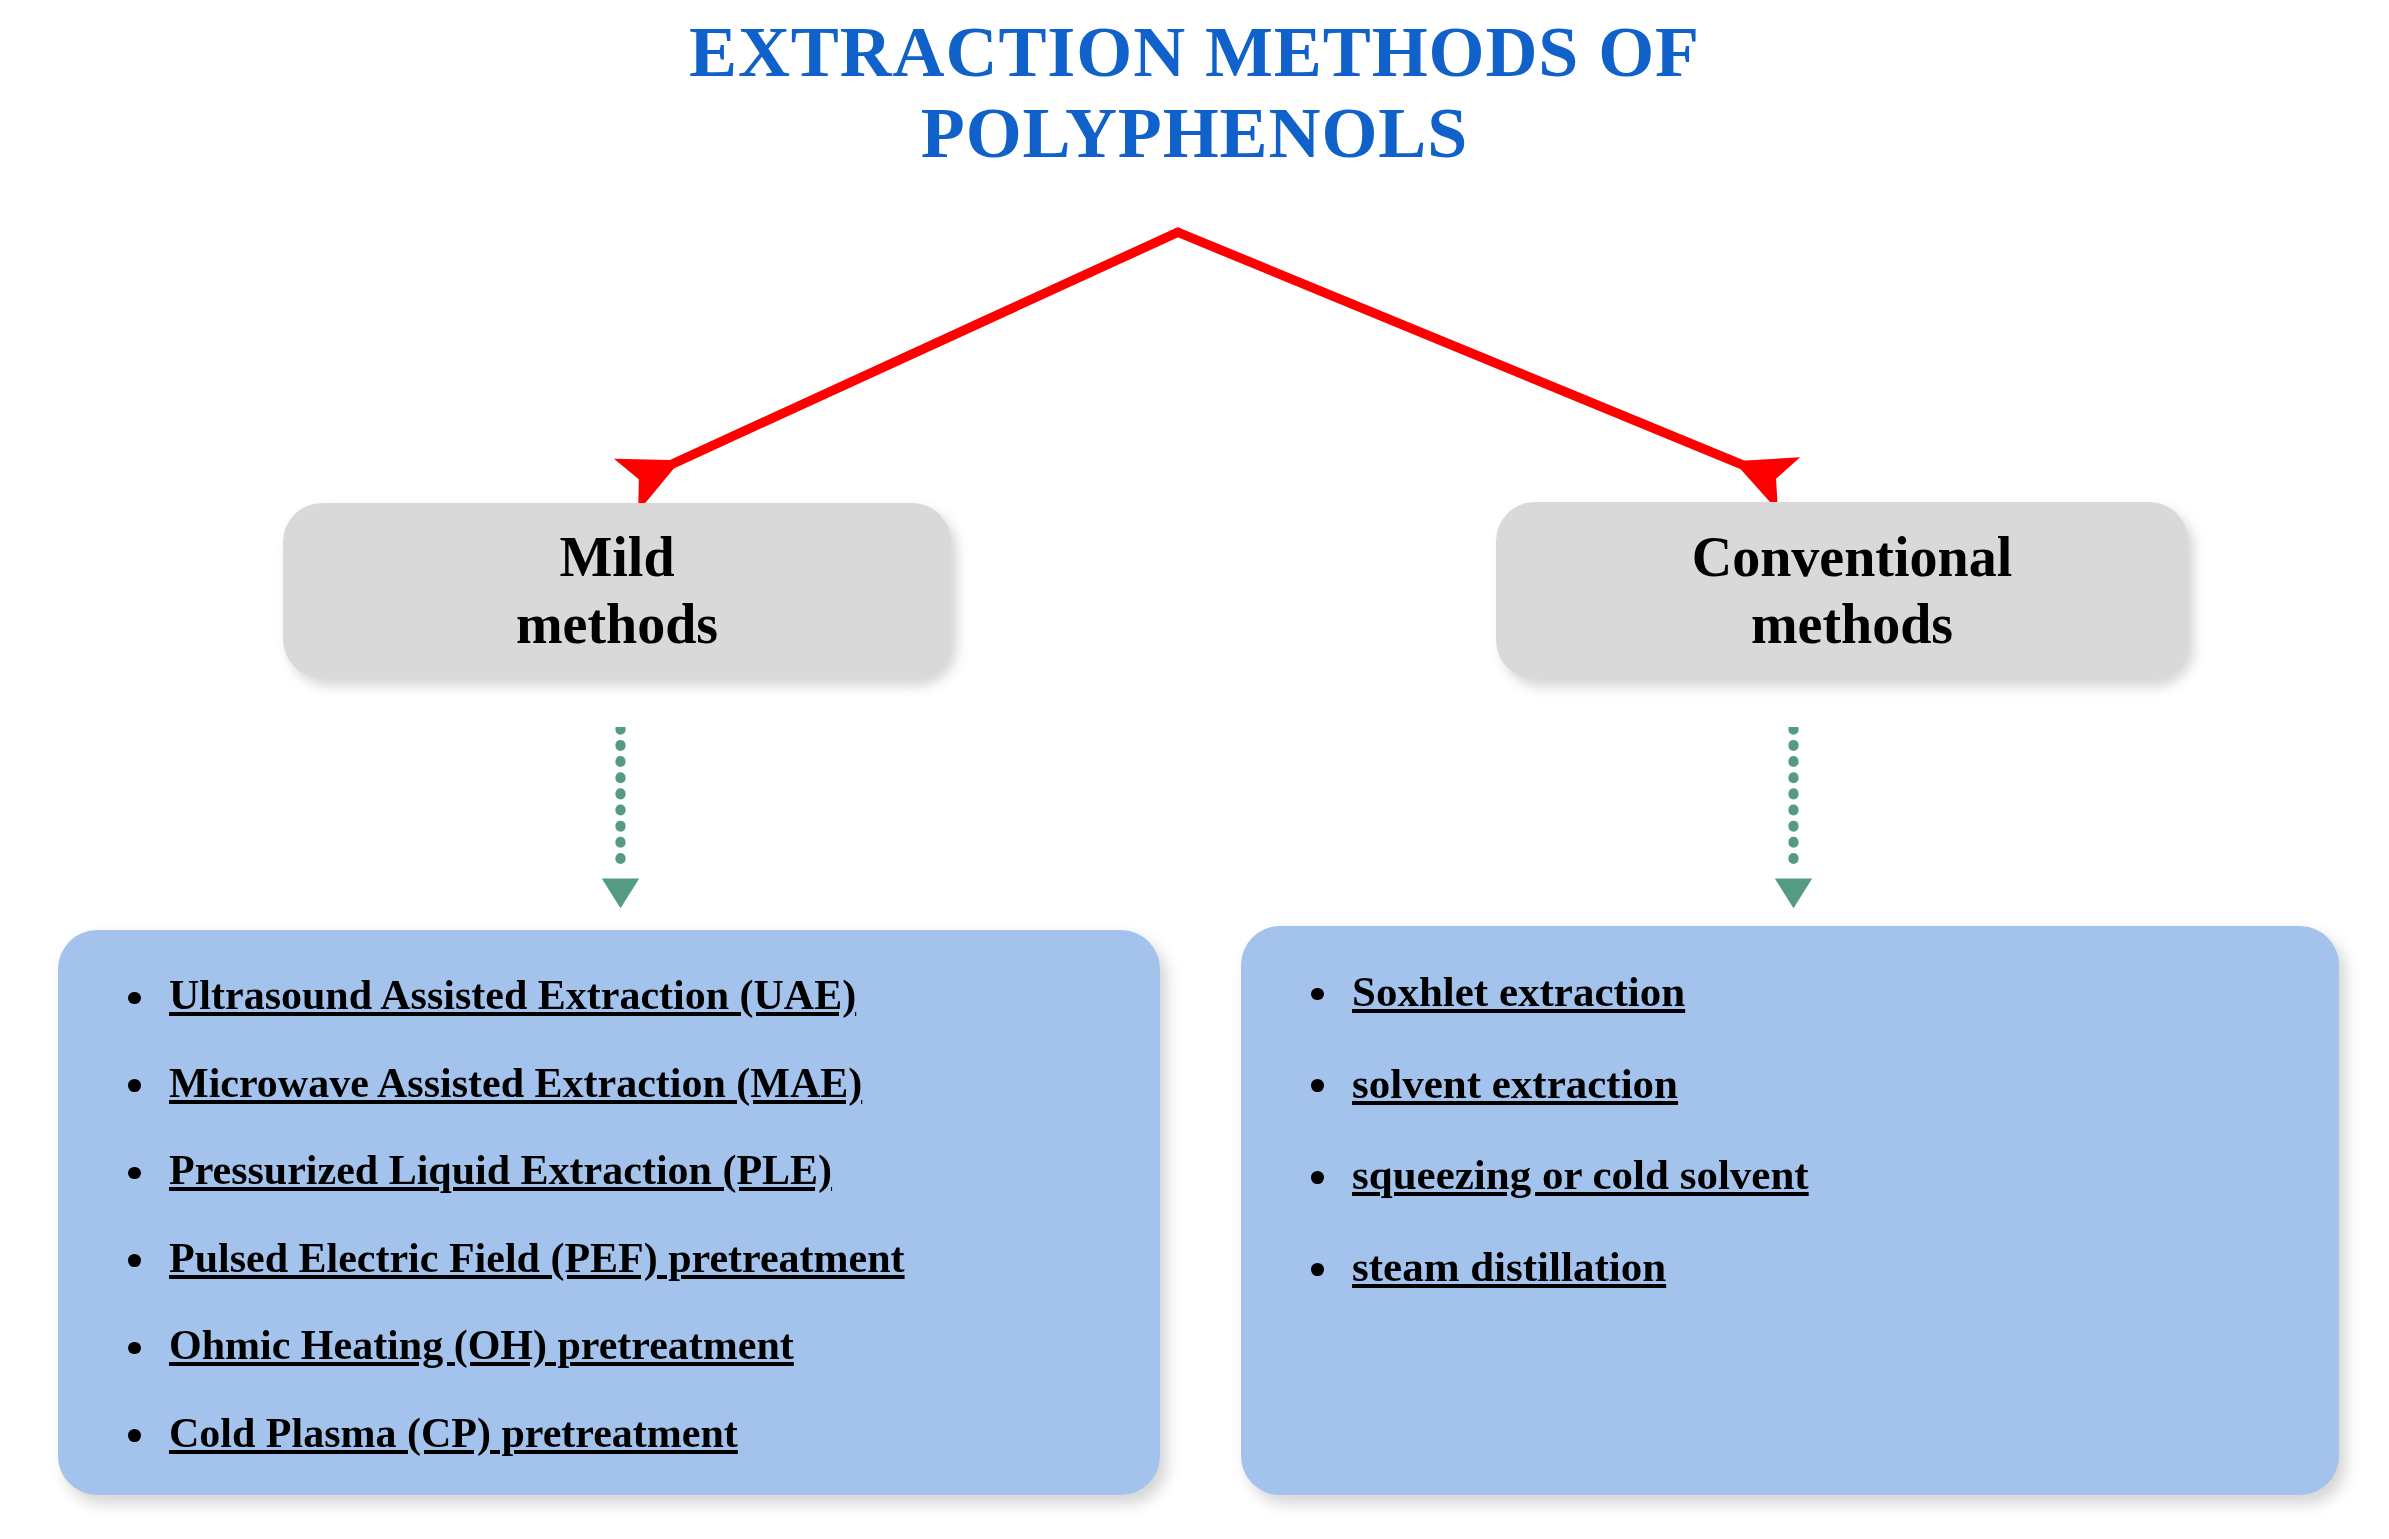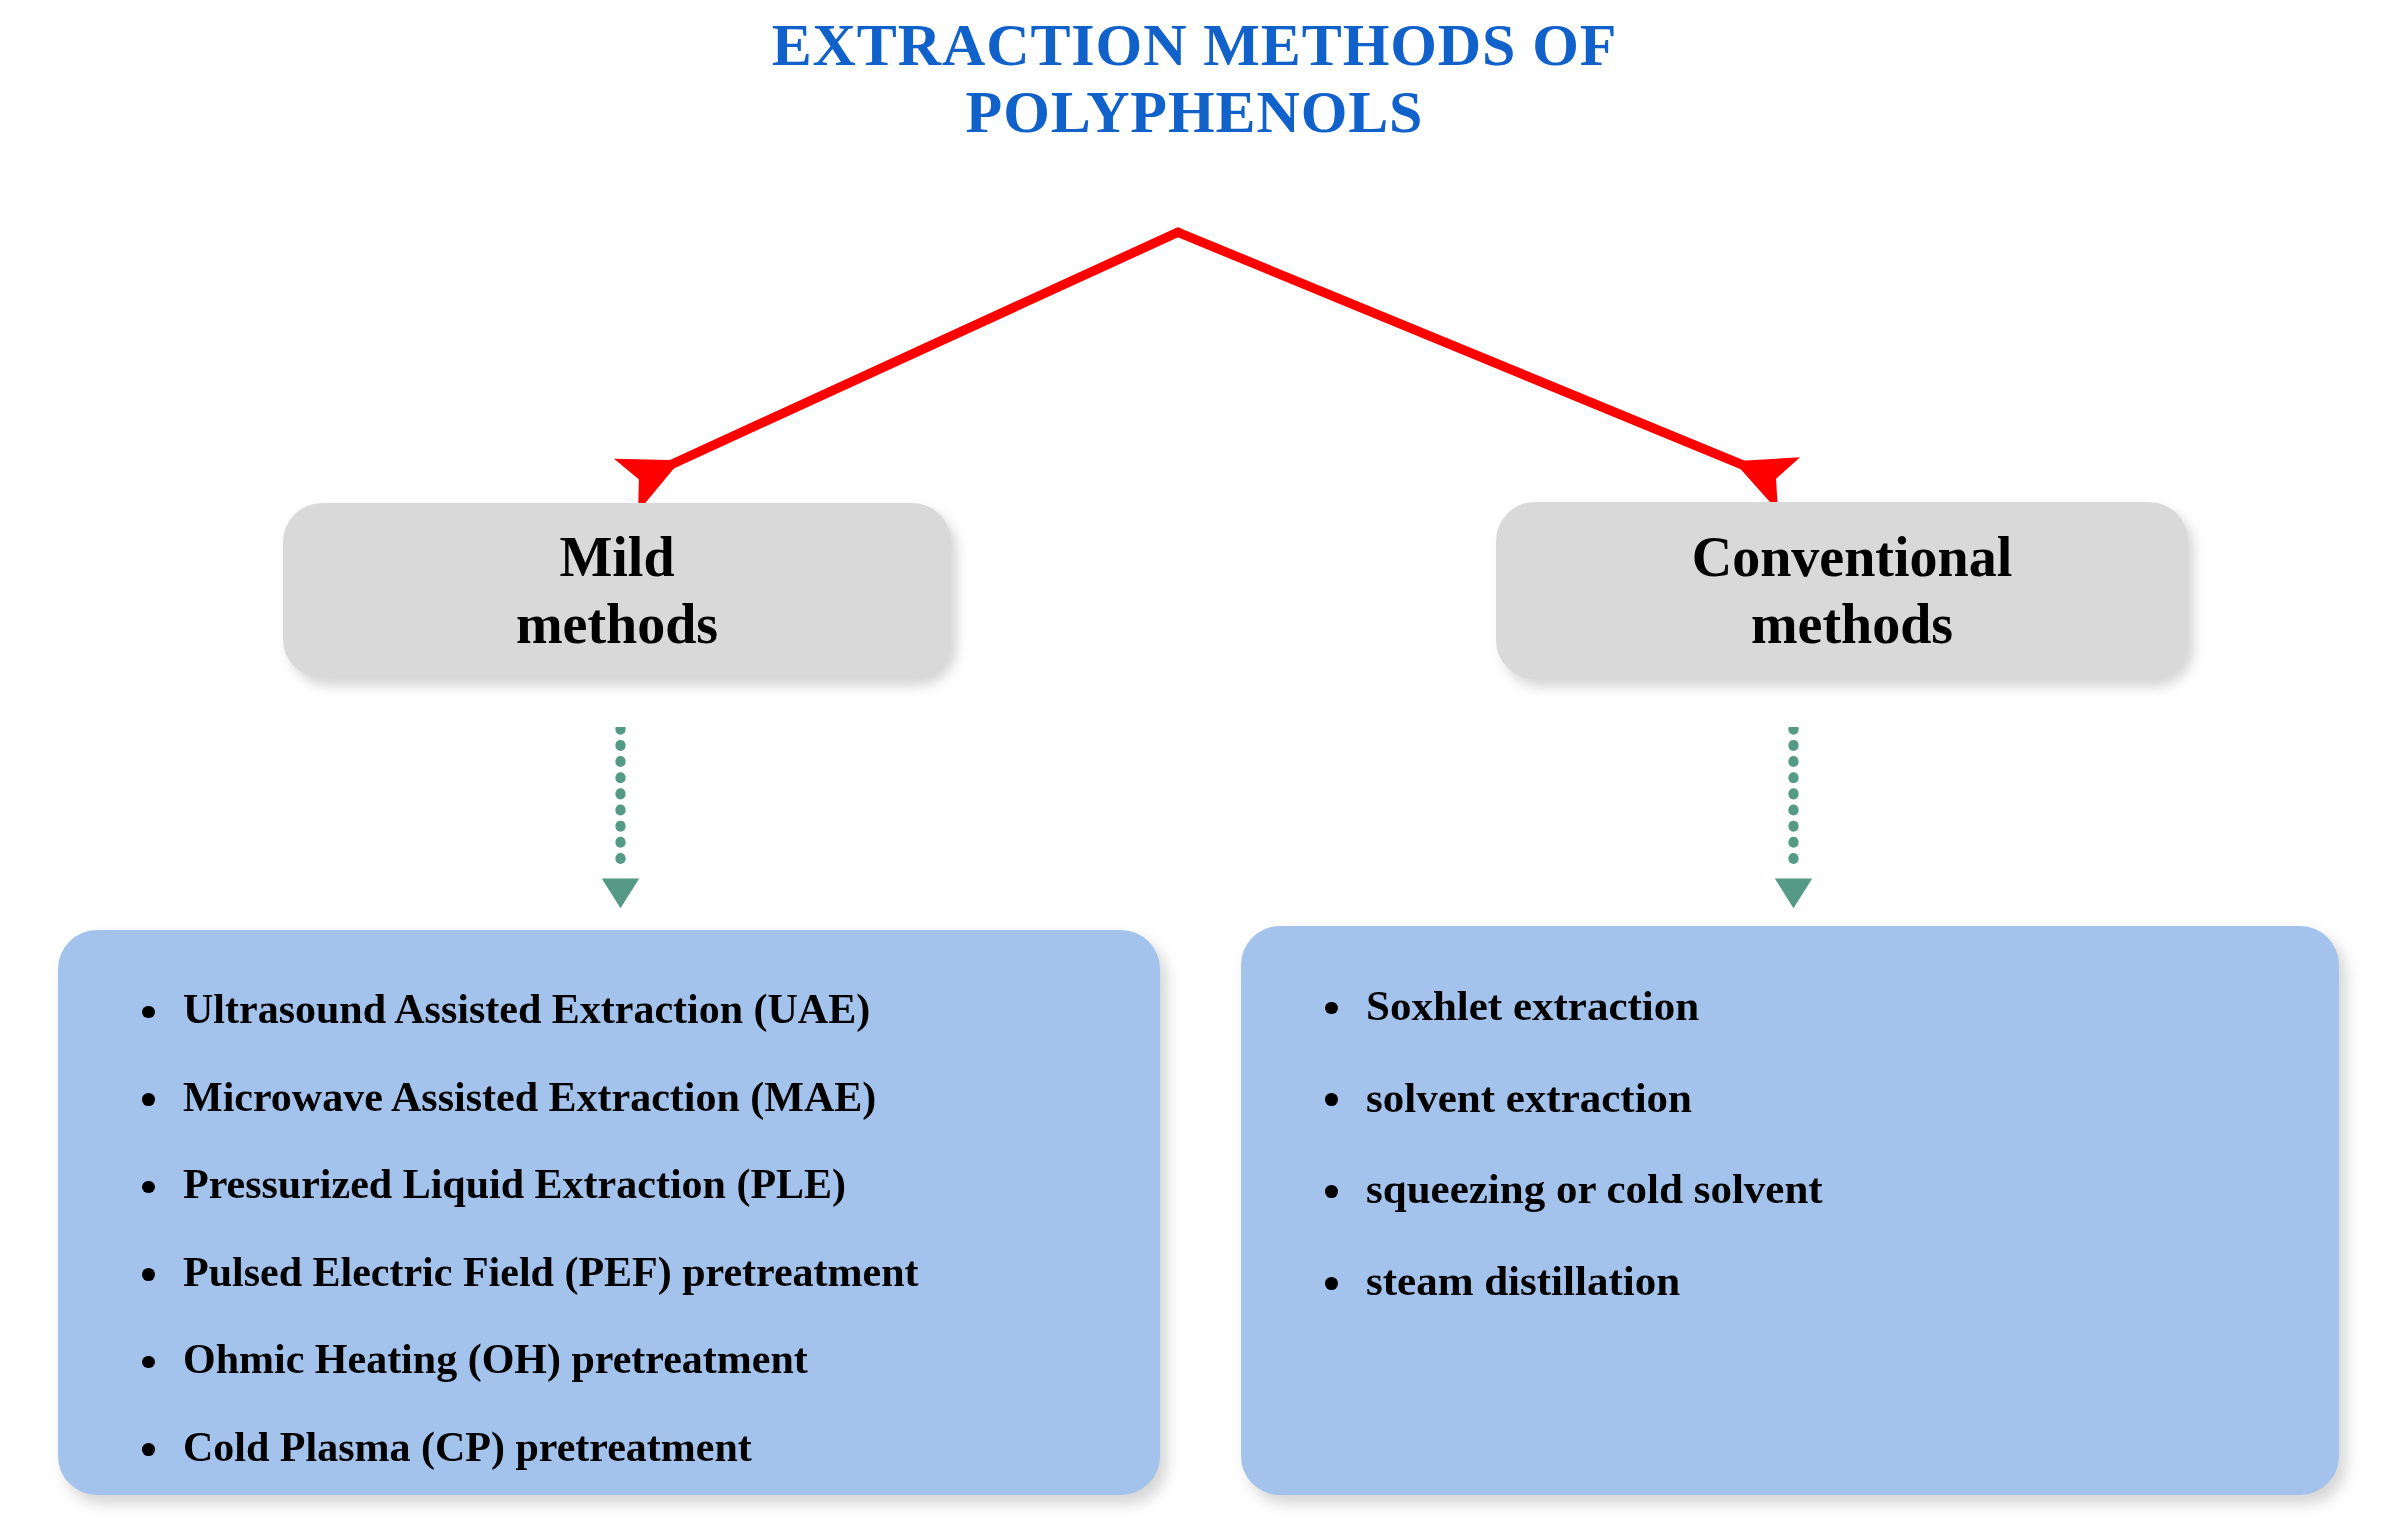--- a/index.html
+++ b/index.html
@@ -20,21 +20,21 @@
 
   
   #title {
     position: absolute;
     left: 0;
     top: 12px;
     width: 2389px;
     text-align: center;
     font-family: "Liberation Serif", "DejaVu Serif", serif;
     font-weight: bold;
-    font-size: 60px;
+    font-size: 72px;
     line-height: 1.12;
     letter-spacing: 0.9px;
     color: #1061C9;
     white-space: pre-line;
   }
 
   
   #red-arrows {
     position: absolute;
     left: 0;
@@ -79,22 +79,23 @@
     background: #A3C3EC;
     border-radius: 39px;
     box-shadow: 6.8px 8.5px 13.6px rgba(120,120,120,0.30);
     box-sizing: border-box;
   }
   #list-box-mild         { left: 58px;   top: 930px; width: 1102px; height: 565px; padding: 39px 34px 34px 51px; }
   #list-box-conventional { left: 1241px; top: 926px; width: 1098px; height: 569px; padding: 39px 34px 34px 51px; }
 
   .bullet-list {
     list-style: none;
-    margin: 16px;
+    margin: 2px;
     padding: 0;
+    text-decoration: underline;
   }
   .bullet-item {
     position: relative;
     padding-left: 58px;
     font-family: "Liberation Serif", "DejaVu Serif", serif;
     font-weight: bold;
     font-size: 42px;
     line-height: 1.18;
     color: #000000;
     margin-bottom: 38px;

